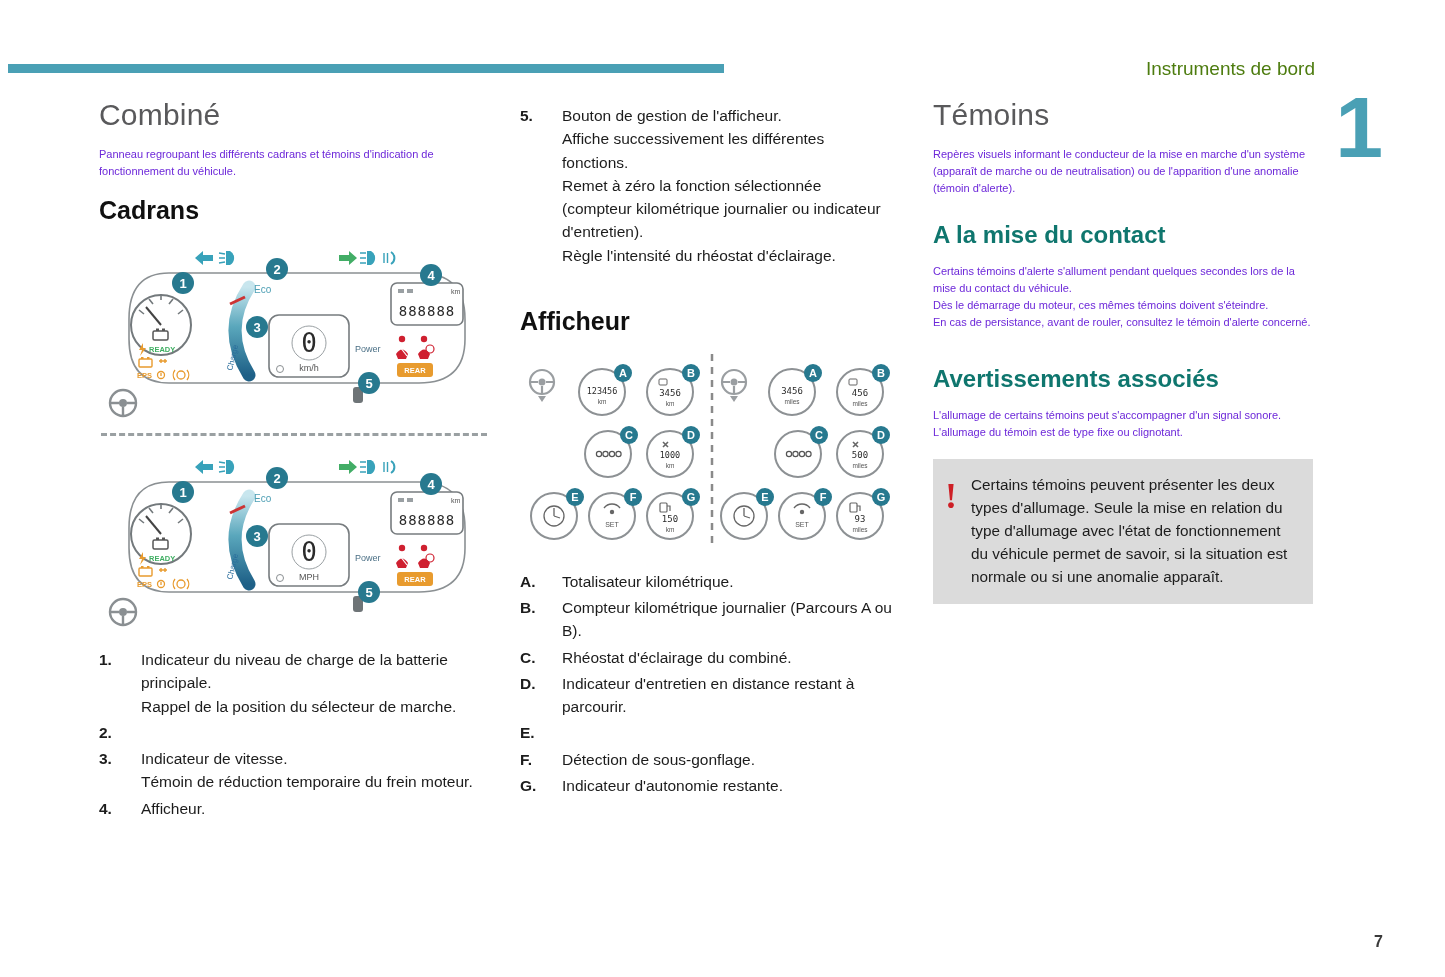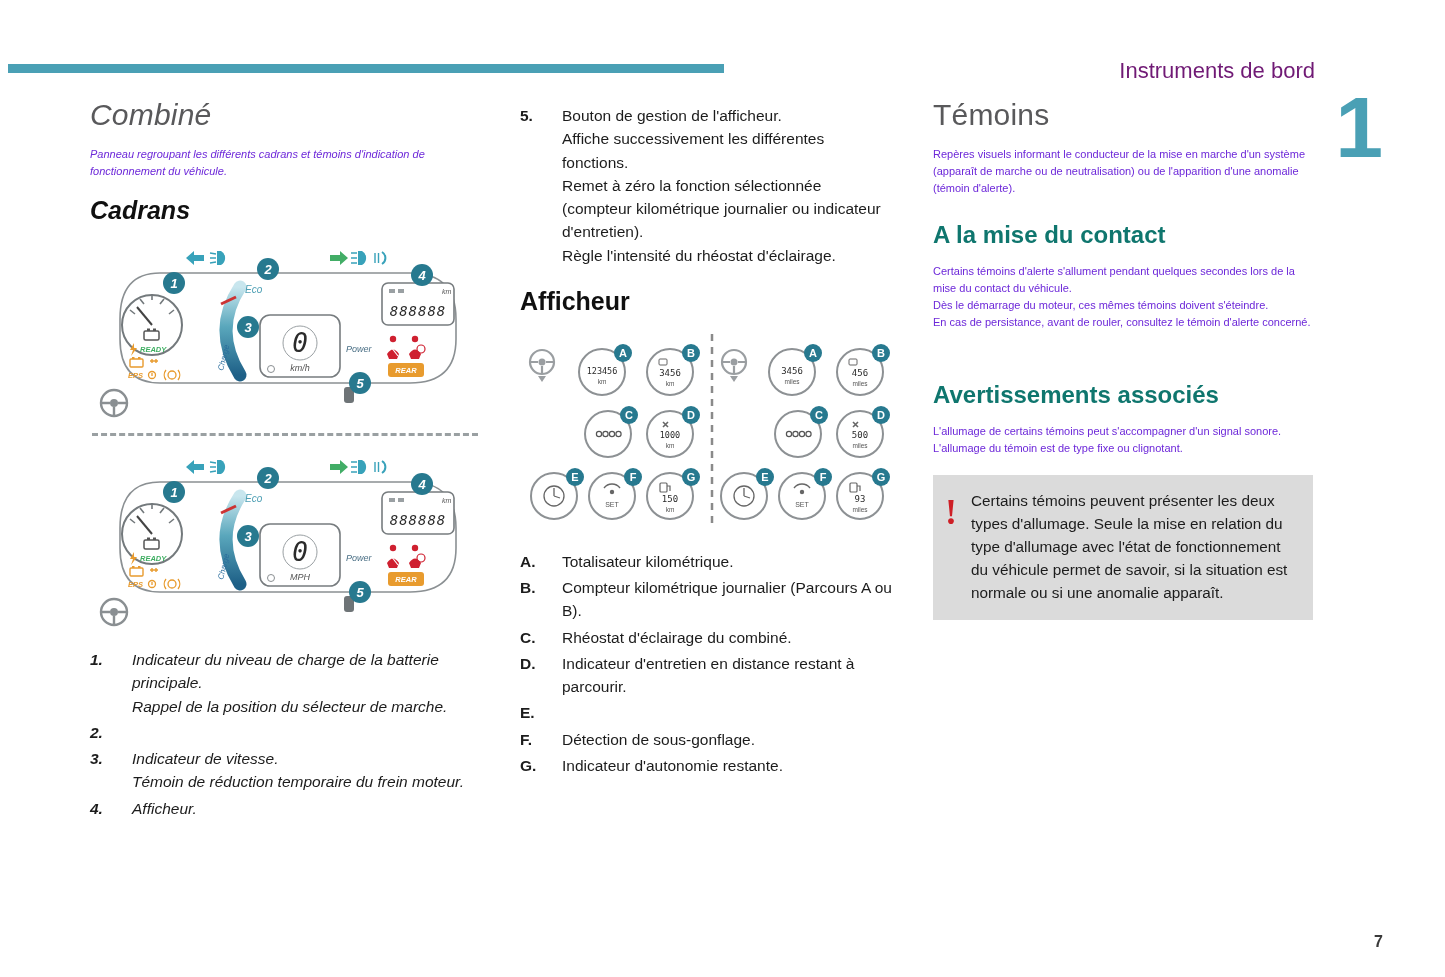--- a/index.html
+++ b/index.html
@@ -2,26 +2,26 @@
 <html><head>
 <meta charset="utf-8">
 <style>
   * { margin:0; padding:0; box-sizing:border-box; }
   html,body { background:#ffffff; }
   body {
     width:1445px; height:977px; position:relative; overflow:hidden;
     font-family:"Liberation Sans", sans-serif; color:#1c1c1c;
   }
   .accent-bar { position:absolute; left:8px; top:64px; width:716px; height:9px; background:#4aa0b5; }
-  .header-label { position:absolute; top:58px; right:130px; font-size:22px; color:#701a75;text-align:right; }
+  .header-label { position:absolute; top:58px; right:130px; font-size:19px; color:#4d7c0f;text-align:right; }
   .chapter-num { position:absolute; top:84px; right:62px; font-size:86px; font-weight:bold; color:#4aa0b5; line-height:1; }
   .page-num { position:absolute; bottom:26px; right:62px; font-size:16px; font-weight:bold; color:#3a3a3a; }
 
   .col { position:absolute; top:98px; }
-  #col1 { left:90px; width:390px;font-style:italic; }
+  #col1 { left:99px; width:390px; }
   #col2 { left:520px; width:374px; }
   #col3 { left:933px; width:380px; }
 
   h1.section-title { font-size:30px; font-weight:400; color:#59595b; margin:0 0 14px 0; letter-spacing:0.2px; }
   p.body { font-size:11px; line-height:1.55; white-space:pre-line; color:#6d28d9; }
   h2.sub { font-size:25px; font-weight:bold; color:#101010; margin:16px 0 10px 0; }
   h2.big { font-size:24px; font-weight:bold; color:#0f766e; margin:24px 0 14px 0; }
 
   .olist { margin-top:12px; }
   .li { display:flex; font-size:15.5px; line-height:1.5; margin-bottom:3px; }
@@ -341,21 +341,21 @@
 
 <div class="col" id="col2">
   <div class="li" style="margin-top:6px">
     <span class="num">5.</span>
     <span class="txt">Bouton de gestion de l'afficheur.
 Affiche successivement les différentes fonctions.
 Remet à zéro la fonction sélectionnée (compteur kilométrique journalier ou indicateur d'entretien).
 Règle l'intensité du rhéostat d'éclairage.</span>
   </div>
 
-  <h2 class="sub" style="margin-top:20px">Afficheur</h2>
+  <h2 class="sub" style="margin-top:40px">Afficheur</h2>
 
   <div class="figure">
     <svg width="372" height="208" viewBox="0 0 372 208">
 
       <line x1="192" y1="8" x2="192" y2="198" stroke="#8a8a8a" stroke-width="2.5" stroke-dasharray="7 6"></line>
 
       <g>
         <circle cx="22" cy="36" r="12" fill="#ffffff" stroke="#9a9ea1" stroke-width="2.2"></circle>
         <circle cx="22" cy="36" r="3.5" fill="#9a9ea1"></circle>
         <path d="M10 36 h8 M26 36 h8 M22 40 v8" stroke="#9a9ea1" stroke-width="2.2"></path>
@@ -548,21 +548,21 @@
 
 <div class="col" id="col3">
   <h1 class="section-title">Témoins</h1>
   <p class="body">Repères visuels informant le conducteur de la mise en marche d'un système (apparaît de marche ou de neutralisation) ou de l'apparition d'une anomalie (témoin d'alerte).</p>
 
   <h2 class="big">A la mise du contact</h2>
   <p class="body">Certains témoins d'alerte s'allument pendant quelques secondes lors de la mise du contact du véhicule.
 Dès le démarrage du moteur, ces mêmes témoins doivent s'éteindre.
 En cas de persistance, avant de rouler, consultez le témoin d'alerte concerné.</p>
 
-  <h2 class="big" style="margin-top:50px">Avertissements associés</h2>
+  <h2 class="big" style="margin-top:34px">Avertissements associés</h2>
   <p class="body">L'allumage de certains témoins peut s'accompagner d'un signal sonore.
 L'allumage du témoin est de type fixe ou clignotant.</p>
 
   <div class="warnbox">
     <span class="bang">!</span>
     <span class="txt" style="white-space:pre-line">Certains témoins peuvent présenter les deux types d'allumage. Seule la mise en relation du type d'allumage avec l'état de fonctionnement du véhicule permet de savoir, si la situation est normale ou si une anomalie apparaît.</span>
   </div>
 </div>
 
 </body></html>

